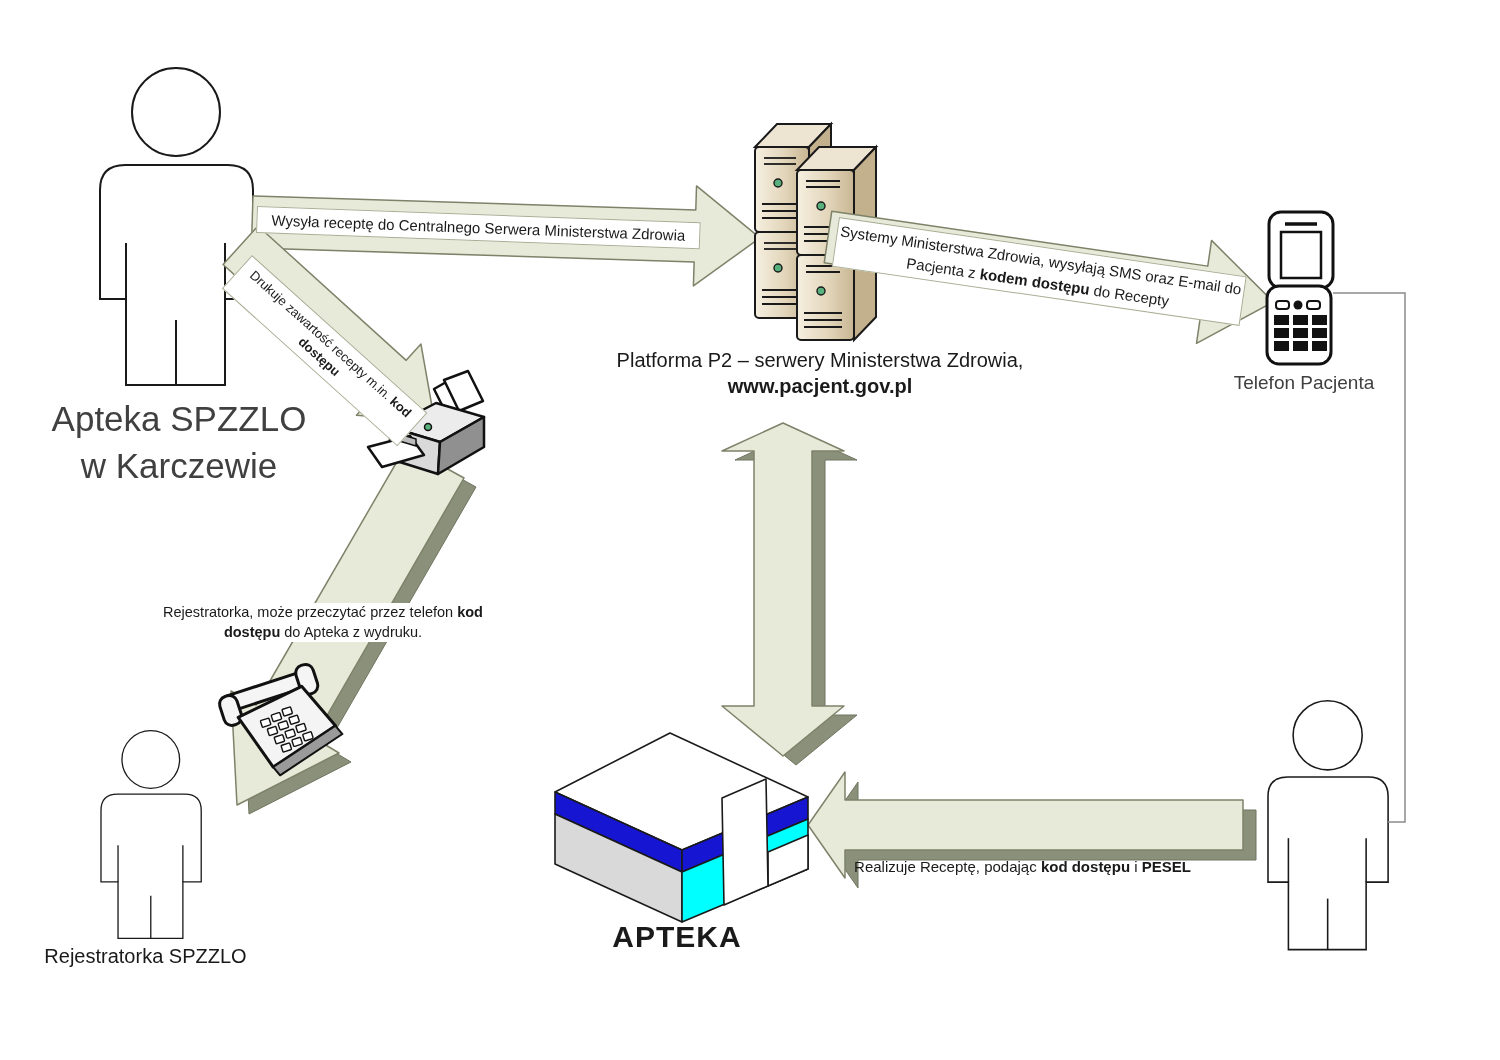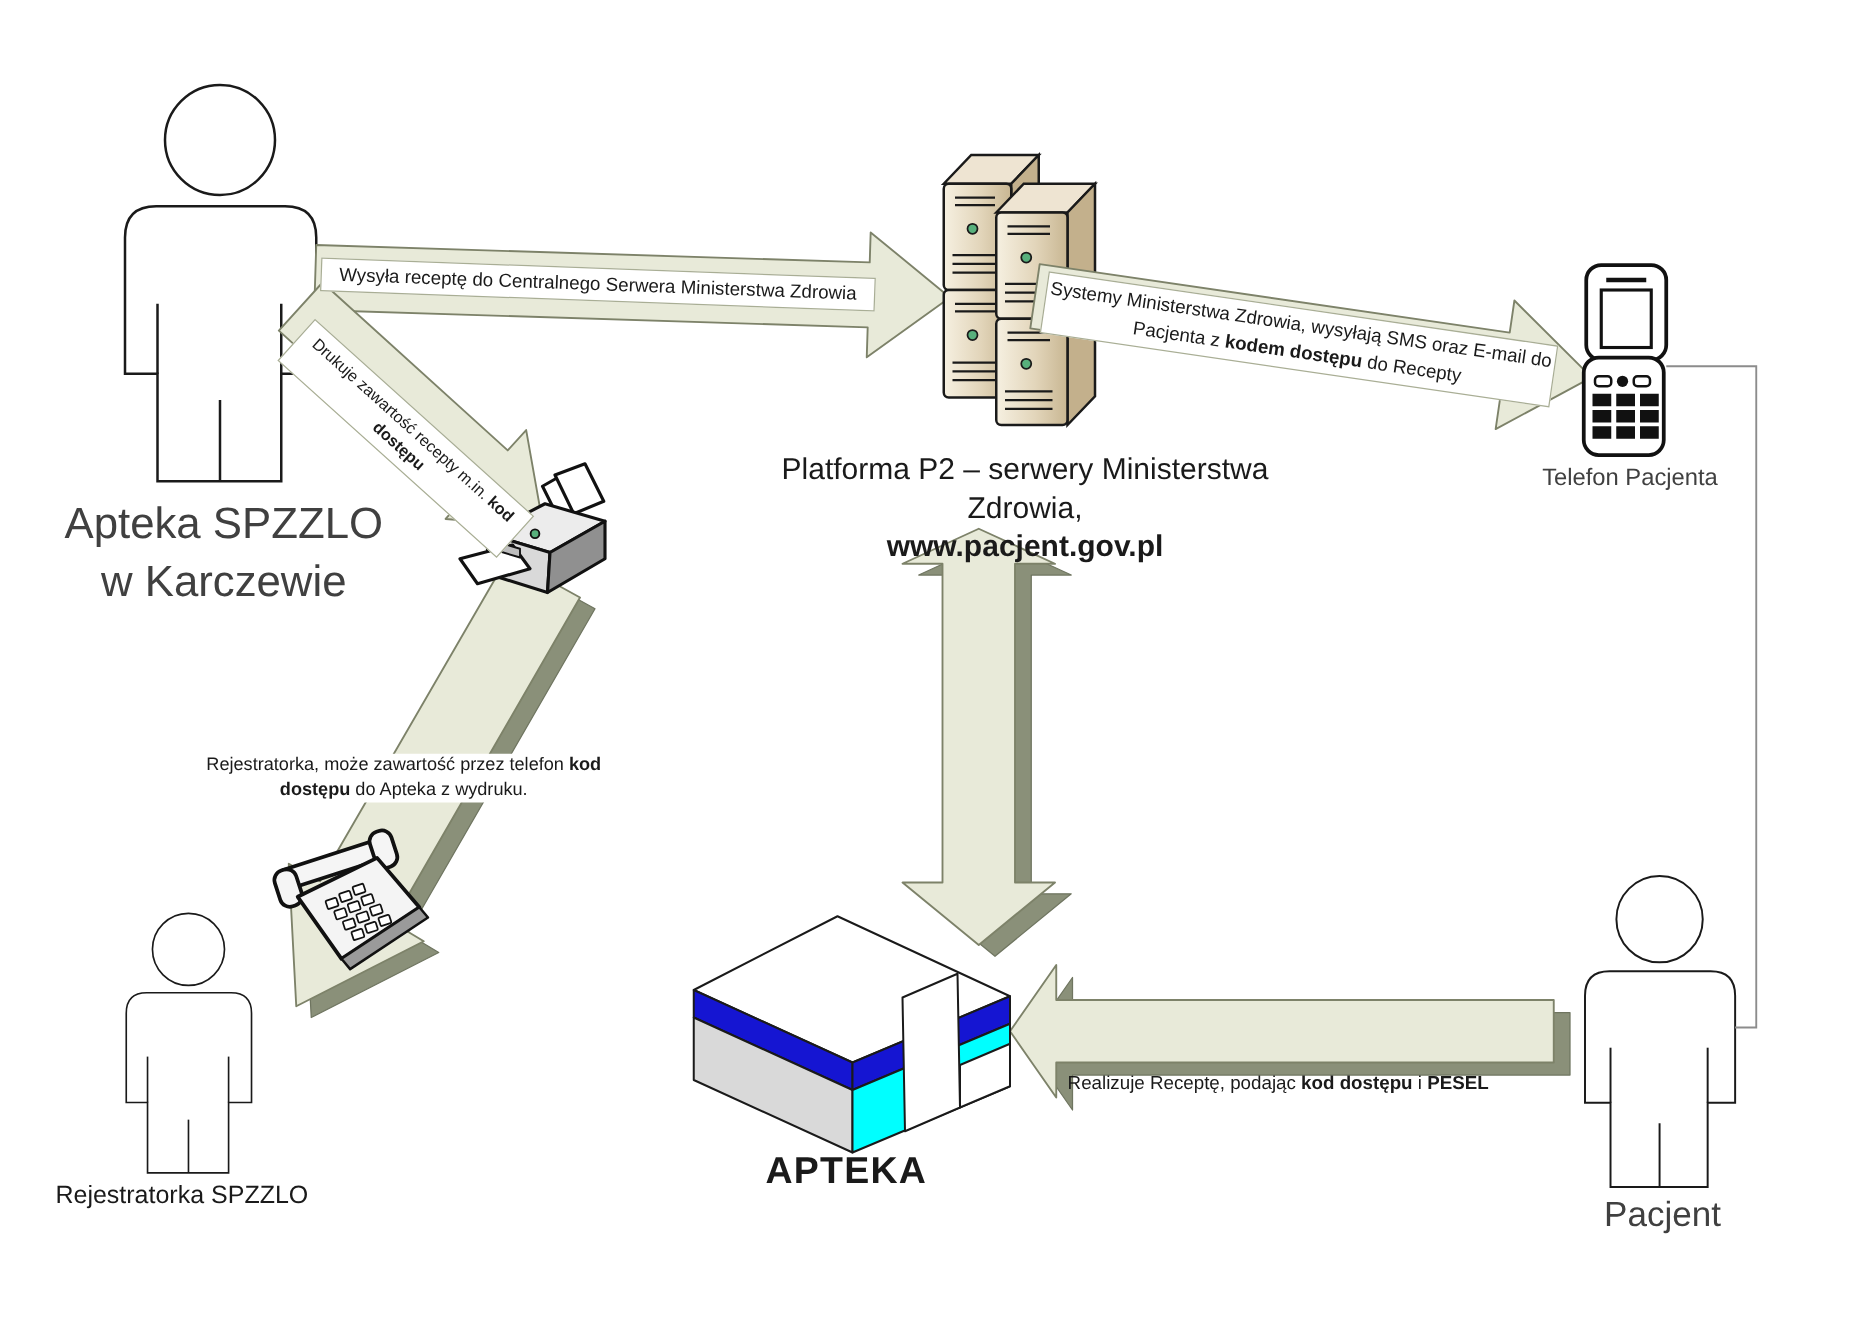--- a/index.html
+++ b/index.html
@@ -16,21 +16,21 @@
     display:flex;align-items:center;justify-content:center;text-align:center;
     transform-origin:left top;box-sizing:border-box;line-height:1.3;
   }
   #band-send{left:257px;top:206px;width:444px;height:27px;transform:rotate(2.1deg);font-size:15px;}
   #band-sms{left:839px;top:217px;width:412px;height:50px;transform:rotate(8.3deg);font-size:15px;line-height:1.45;}
   #band-print{left:252px;top:255px;width:236px;height:45px;transform:rotate(42deg);font-size:13px;line-height:1.3;}
   #text-fetch{left:635px;top:536px;width:300px;font-size:15.5px;line-height:1.4;background:#ffffff;padding:2px 0;}
   #text-phone-read{left:158px;top:603px;width:330px;font-size:14.5px;line-height:1.35;background:#ffffff;}
   #text-realize{left:850px;top:858px;width:345px;font-size:15px;}
   #label-doctor{left:28px;top:395px;width:302px;font-size:35px;line-height:1.35;}
-  #label-platform{left:610px;top:347px;width:420px;font-size:24px;line-height:1.3;margin-top:13px;}
+  #label-platform{left:610px;top:347px;width:420px;font-size:20px;line-height:1.3;}
   #label-phone{left:1223px;top:372px;width:162px;font-size:19px;}
   #label-registrar{left:38px;top:945px;width:215px;font-size:20px;}
   #label-apteka{left:577px;top:920px;width:200px;font-size:30px;letter-spacing:1px;font-weight:bold;}
   #label-patient{left:1230px;top:956px;width:200px;font-size:28px;}
   b{font-weight:bold;}
 </style>
 </head>
 <body>
 
 <div class="stage">
@@ -209,21 +209,21 @@
 
   <div class="band" id="band-print">
     <span>
       <span>Drukuje zawartość recepty m.in. </span><b>kod</b><br>
       <b>dostępu</b>
     </span>
   </div>
 
 
   <div class="txt center" id="text-phone-read">
-    <span>Rejestratorka, może zawartość przez telefon </span><b>kod</b>
+    <span>Rejestratorka, może przeczytać przez telefon </span><b>kod</b>
     <b>dostępu</b><span> do Apteka z wydruku.</span>
   </div>
 
   <div class="txt center" id="text-realize">
     <span>Realizuje Receptę, podając </span><b>kod dostępu</b><span> i </span><b>PESEL</b>
   </div>
 
   <div class="txt center maroon" id="label-doctor">
     <span>Apteka SPZZLO</span><br>
     <span>w Karczewie</span>
@@ -233,15 +233,14 @@
     <span>Platforma P2 – serwery Ministerstwa Zdrowia,</span><br>
     <b>www.pacjent.gov.pl</b>
   </div>
 
   <div class="txt center maroon" id="label-phone">Telefon Pacjenta</div>
 
   <div class="txt center" id="label-registrar">Rejestratorka SPZZLO</div>
 
   <div class="txt center" id="label-apteka">APTEKA</div>
 
-  <div class="txt center maroon" id="label-patient">Pacjent</div>
 
 </div>
 
 </body></html>

